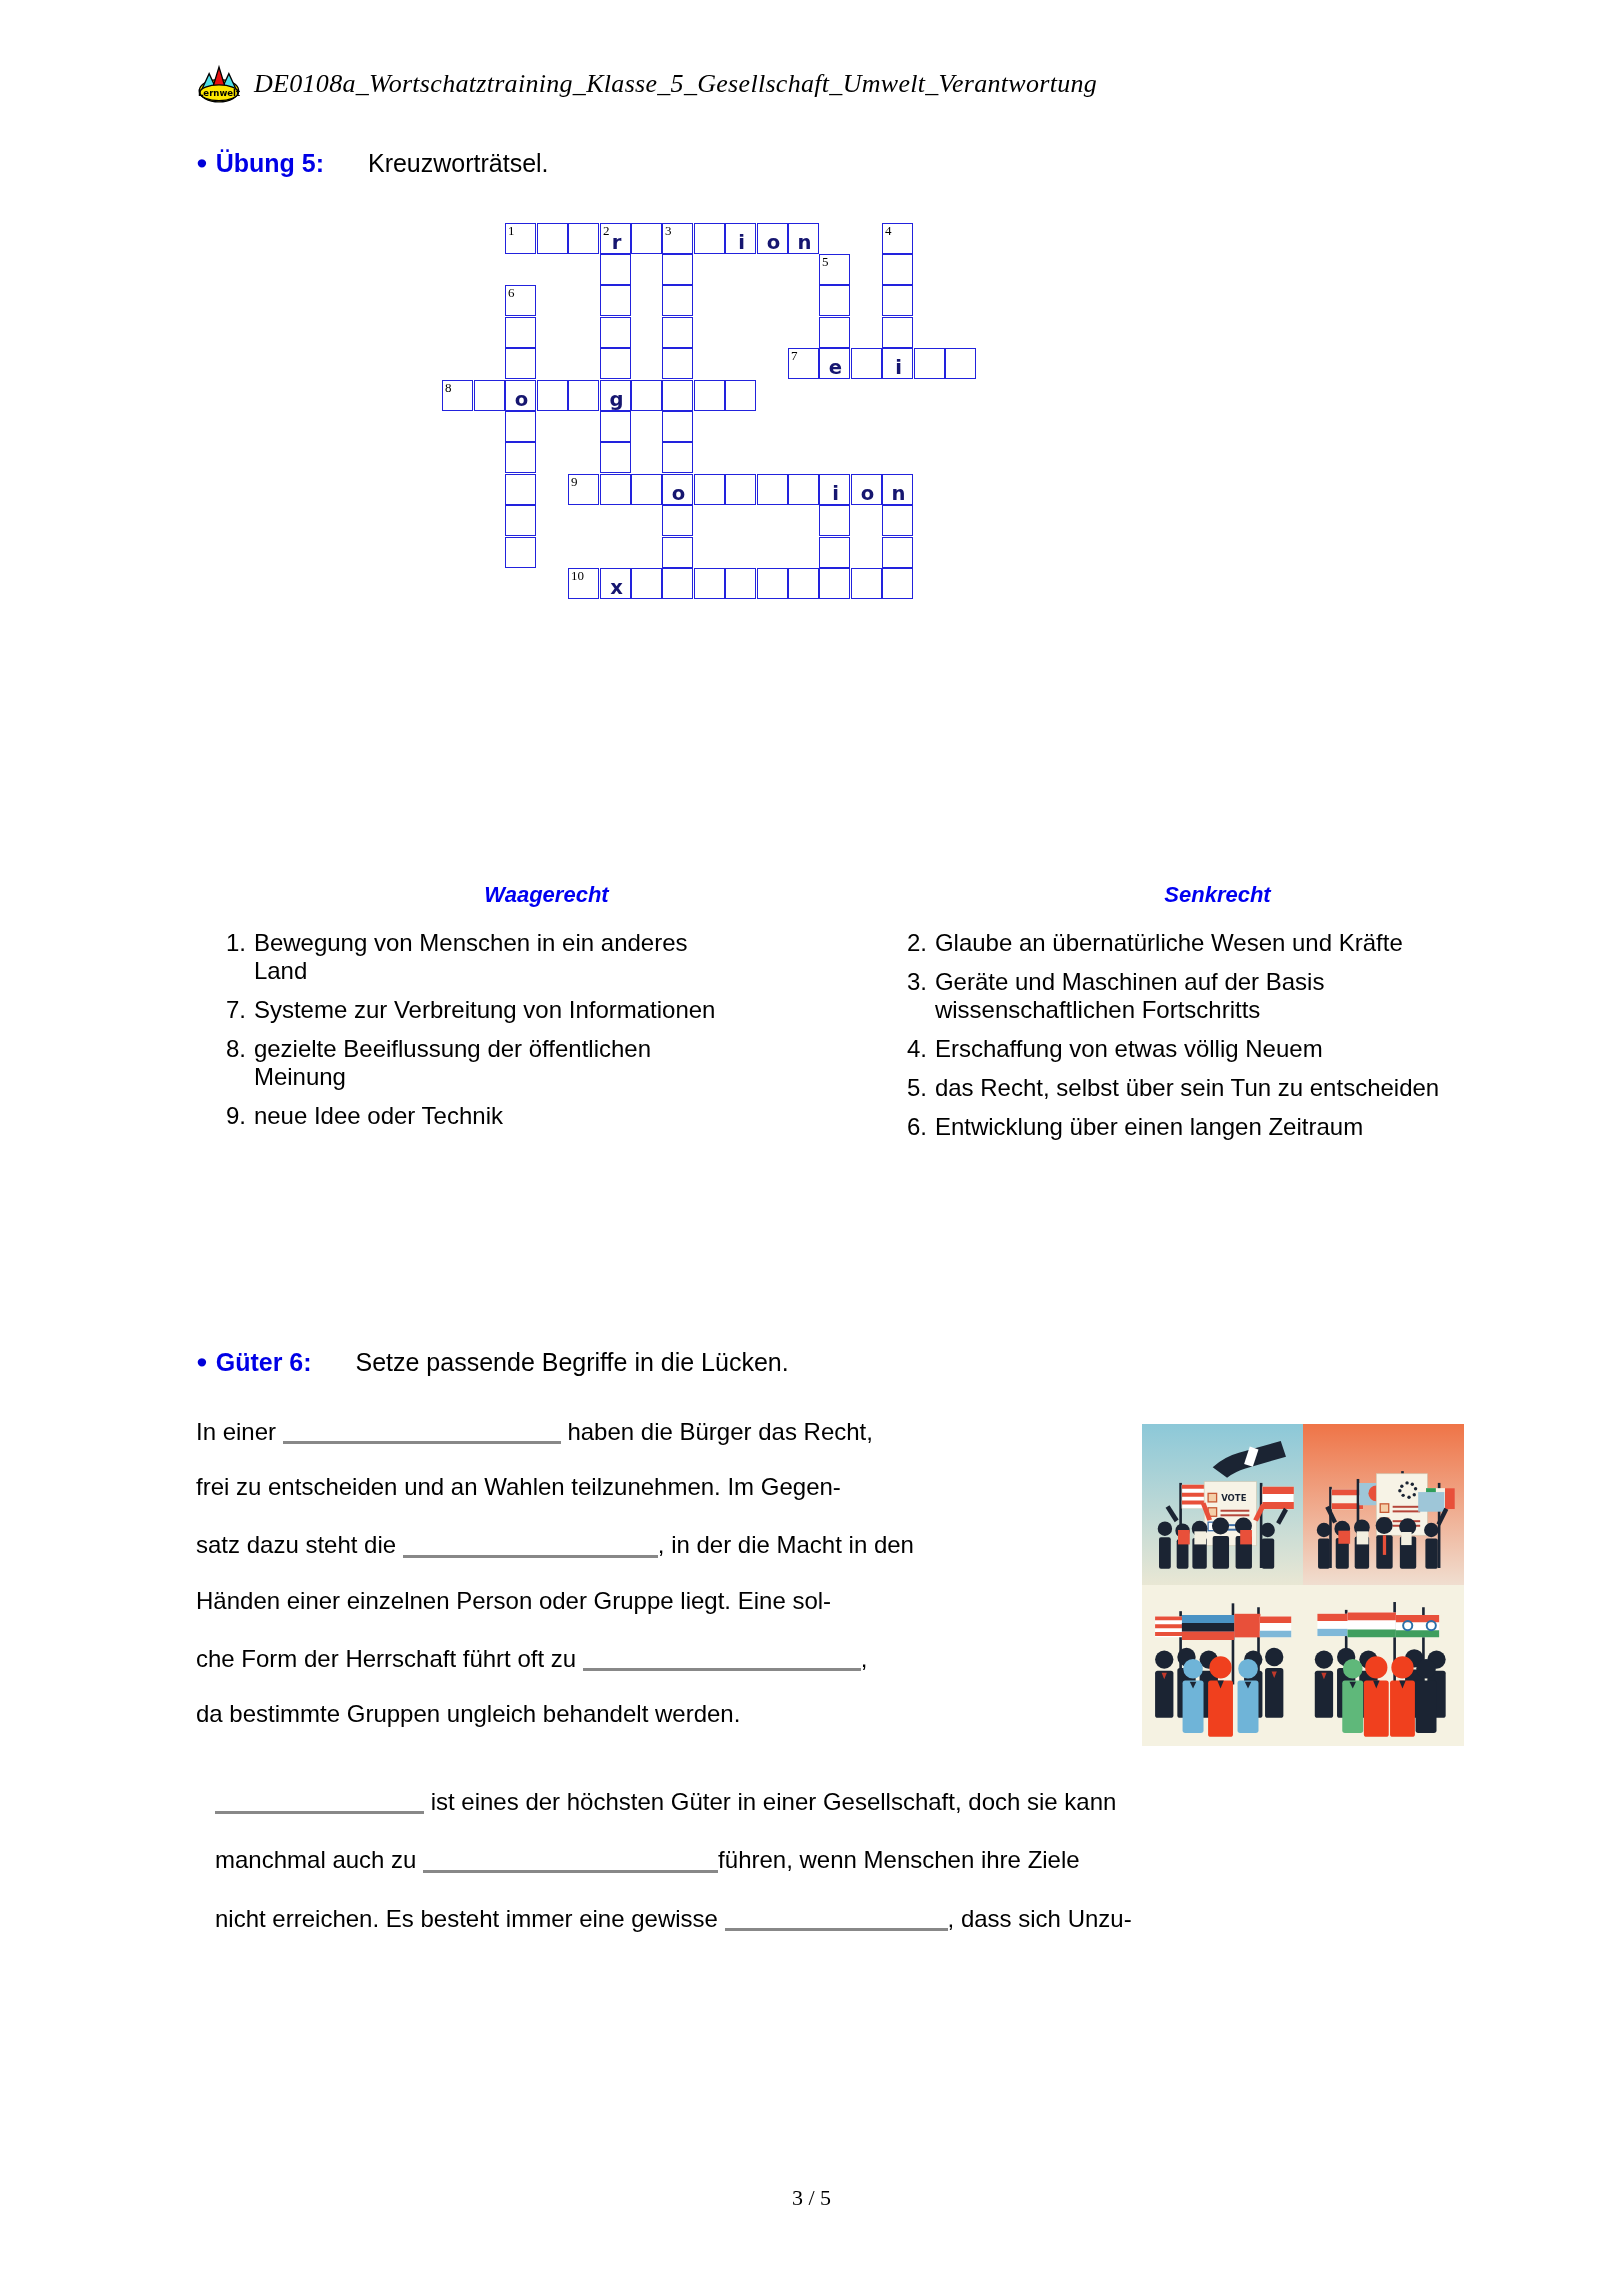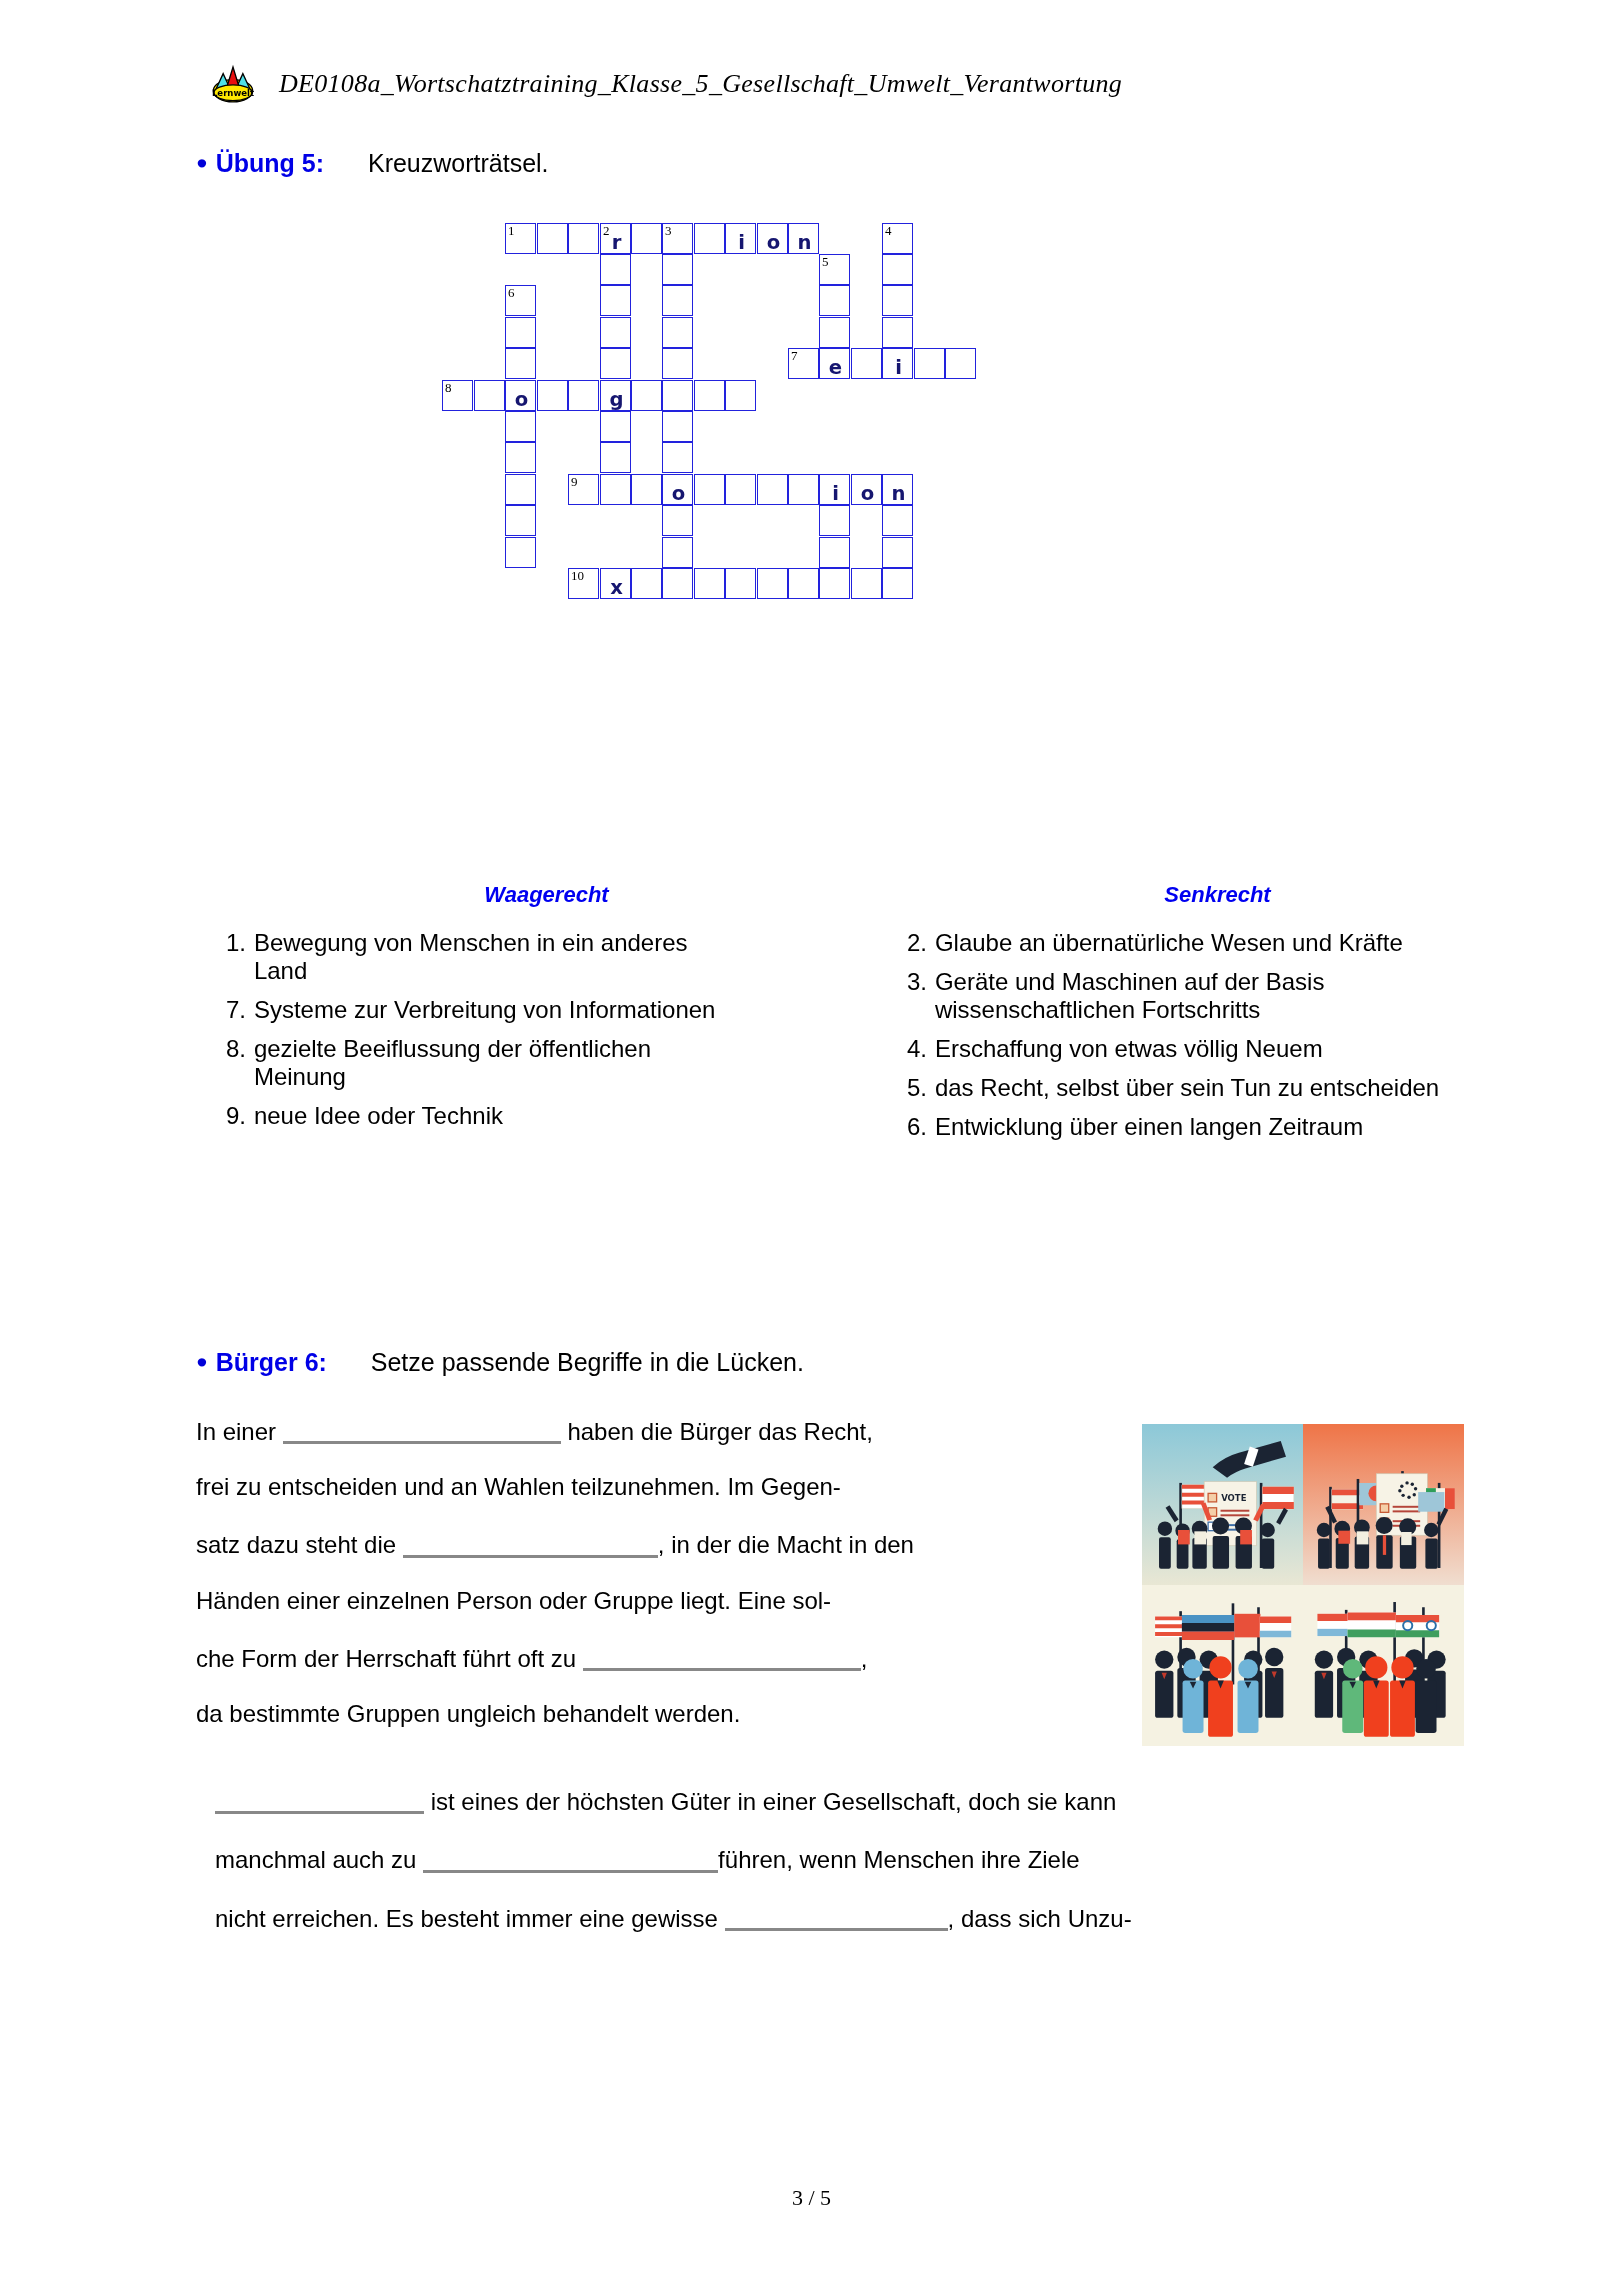--- a/index.html
+++ b/index.html
@@ -1,20 +1,20 @@
 <!DOCTYPE html>
 <html style="font-size:10.5px"><head>
 <meta charset="utf-8">
 <style>
   html,body{margin:0;padding:0;background:#fff;}
   body{width:1623px;height:2295px;font-family:"Liberation Sans",sans-serif;position:relative;}
   .page{position:absolute;inset:0;background:#fff;}
 
   
-  .hdr{position:absolute;left:210px;top:63px;display:flex;align-items:center;gap:23px;}
+  .hdr{position:absolute;left:196px;top:63px;display:flex;align-items:center;gap:12px;}
   .logo{width:46px;height:41px;position:relative;flex:0 0 auto;}
   .hdr-title{font-family:"Liberation Serif",serif;font-style:italic;font-size:26px;color:#000;white-space:nowrap;letter-spacing:0.3px;}
 
   
   .ex{position:absolute;display:flex;align-items:baseline;gap:7.9px;font-size:25px;}
   .bullet{color:#0000d8;font-size:19.6px;line-height:1;position:relative;top:-2.6px;}
   .ex-no{color:#0000e6;font-weight:bold;}
   .ex-txt{color:#000;margin-left:36px;}
 
   
@@ -232,21 +232,21 @@
         <div class="clue-t">das Recht, selbst über sein Tun zu entscheiden</div>
       </div>
       <div class="clue-row">
         <div class="clue-n">6.</div>
         <div class="clue-t">Entwicklung über einen langen Zeitraum</div>
       </div>
     </div>
 
   <div class="ex" style="left:196px;top:1348px;">
     <span class="bullet">●</span>
-    <span class="ex-no">Bürger 6:</span>
+    <span class="ex-no">Güter 6:</span>
     <span class="ex-txt">Setze passende Begriffe in die Lücken.</span>
   </div>
 
   <div class="illus">
     <svg viewBox="0 0 492 492" width="322" height="322">
       <defs>
         <linearGradient id="gA" x1="0" y1="0" x2="0" y2="1">
           <stop offset="0%" stop-color="#8cc8d8"></stop>
             <stop offset="100%" stop-color="#e9e7d4"></stop>
         </linearGradient>

